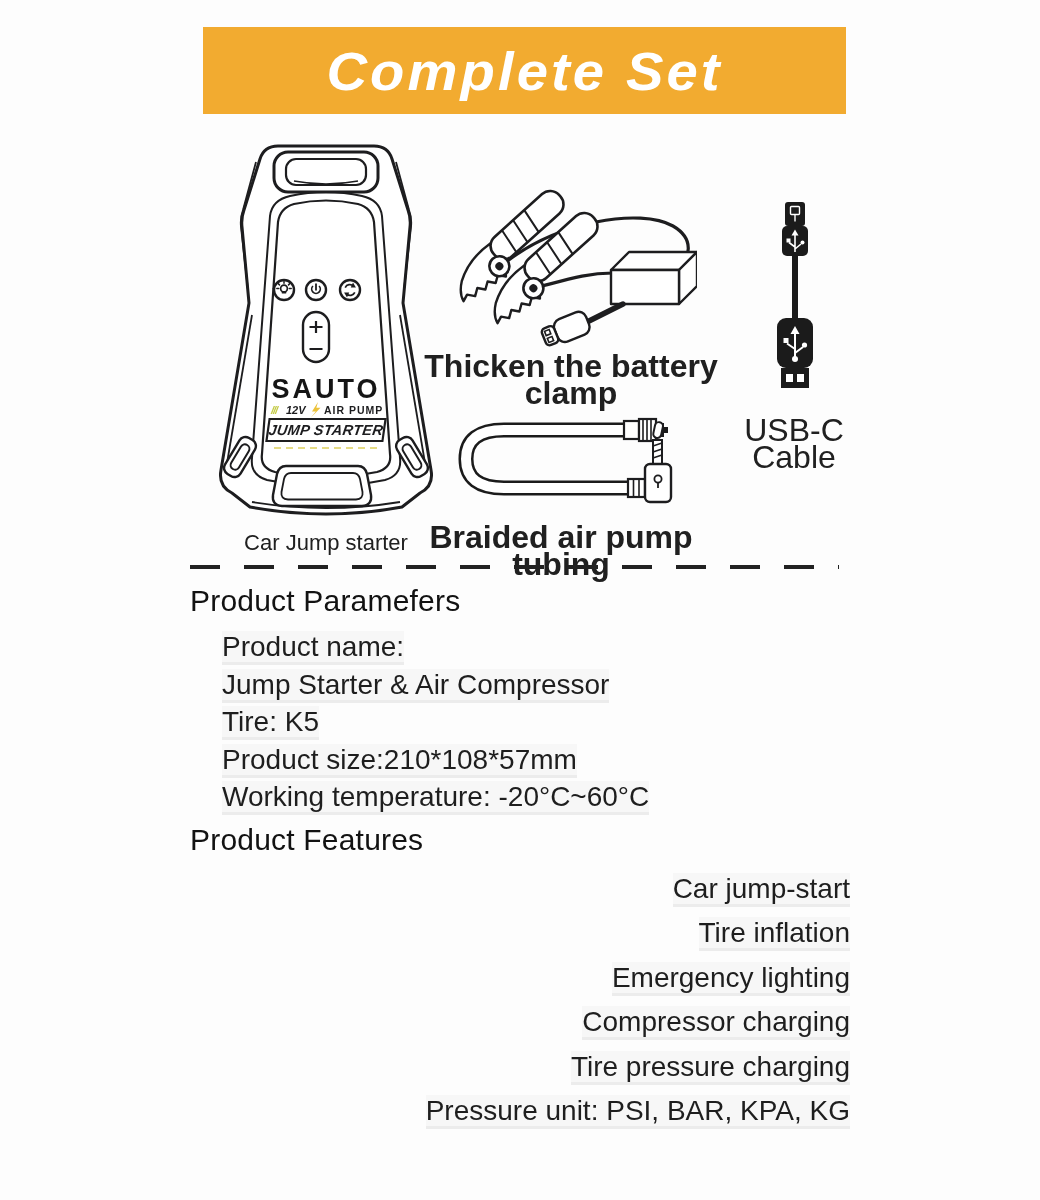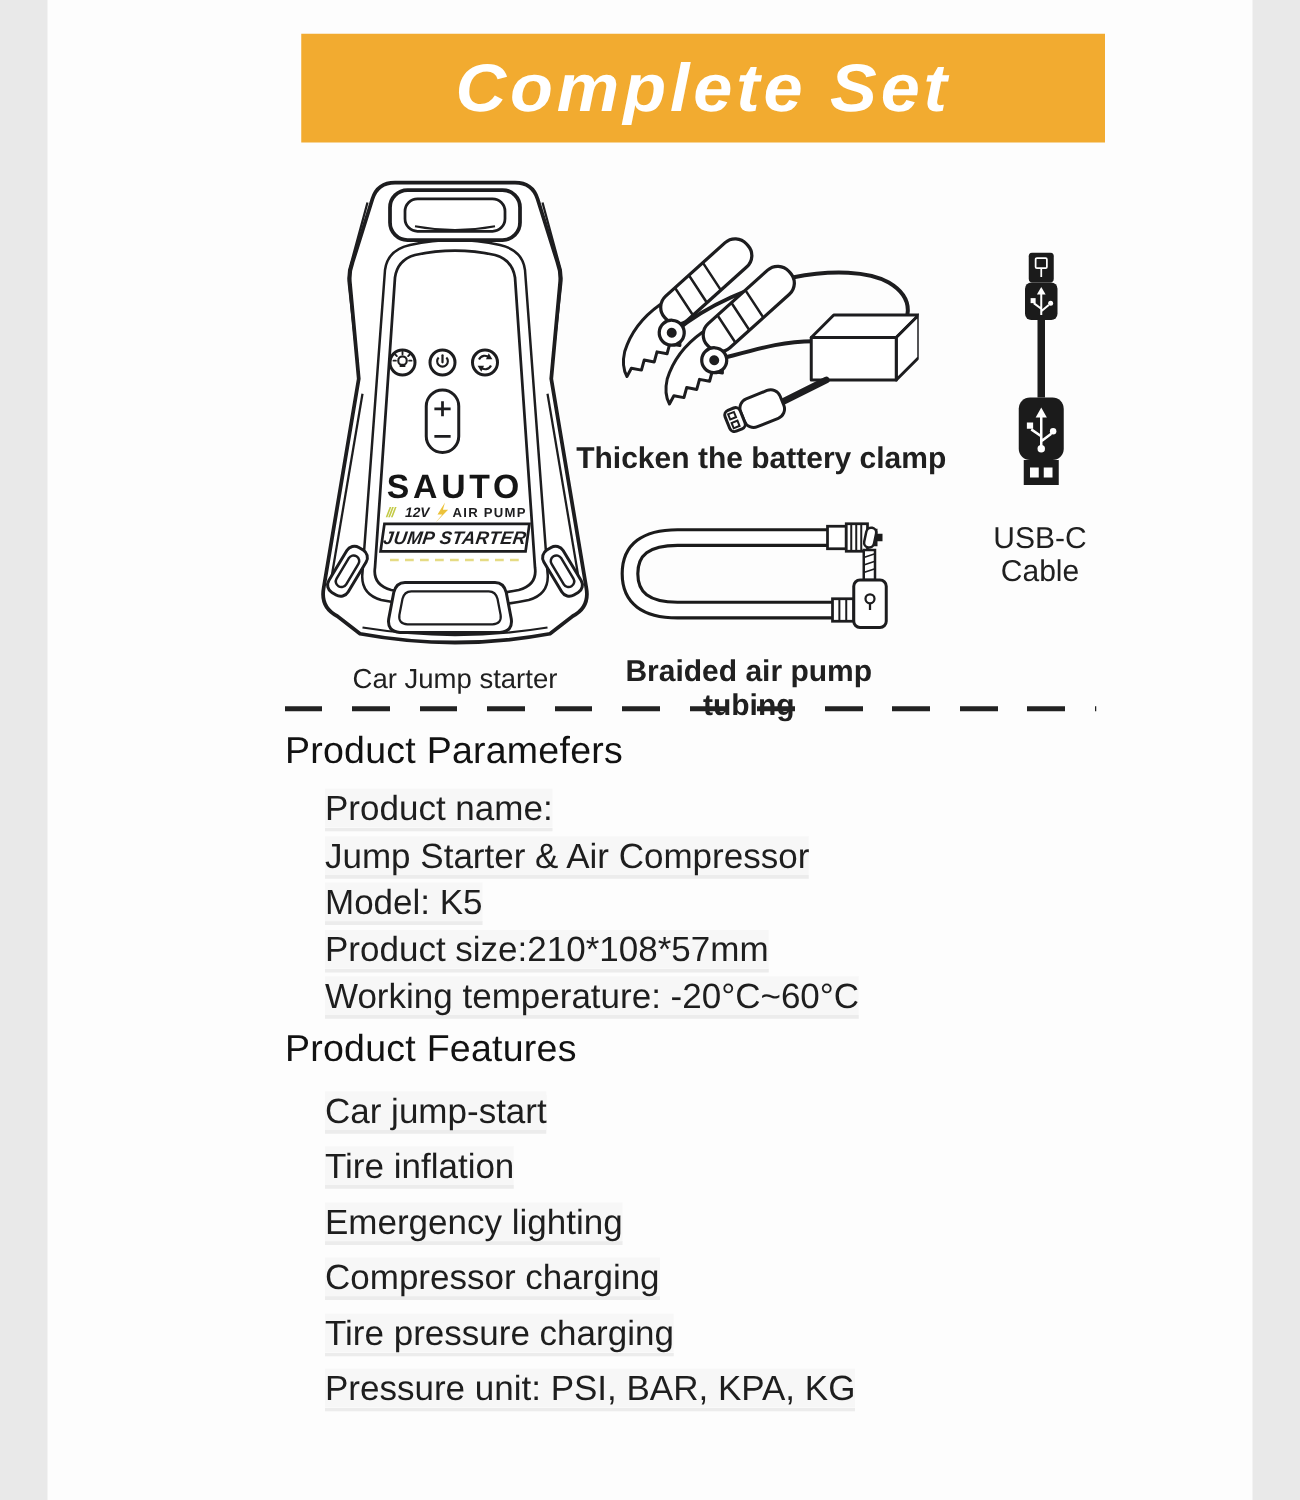--- a/index.html
+++ b/index.html
@@ -1,51 +1,51 @@
 <!DOCTYPE html>
 <html><head>
 <meta charset="utf-8">
 <style>
   html,body{margin:0;padding:0;background:#e9e9e9;}
   .canvas{
-    position:relative;width:964px;height:1200px;margin:0 auto;
+    position:relative;width:1040px;height:1200px;margin:0 auto;
     background:#fdfdfd;overflow:hidden;
     font-family:"Liberation Sans","DejaVu Sans",sans-serif;color:#1d1d1f;
   }
   .banner{
     position:absolute;left:203px;top:27px;width:643px;height:87px;
     background:#F2AB30;display:flex;align-items:center;justify-content:center;
   }
   .banner-title{
     color:#fff;font-size:54px;font-weight:700;font-style:italic;
     letter-spacing:3px;transform:scaleX(1.04);
   }
   .fig{position:absolute;}
   .caption{
     position:absolute;text-align:center;color:#202020;
-    font-size:24px;font-weight:500;line-height:27px;
+    font-size:32px;font-weight:500;line-height:27px;
   }
   .caption.semibold{font-weight:600;}
   .cap-jump{left:212px;top:529px;width:228px;font-size:22px;}
   .cap-clamp{left:420px;top:353px;width:302px;}
   .cap-usb{left:742px;top:417px;width:104px;}
   .cap-tube{left:428px;top:524px;width:266px;}
   .divider{
     position:absolute;left:190px;top:565px;width:649px;height:4px;
     background:repeating-linear-gradient(90deg,#222 0 30px,transparent 30px 54px);
   }
   .textblock{position:absolute;left:190px;width:660px;}
   .params{top:583px;}
   .features{top:822px;}
   .textblock h2{
     margin:0 0 9px 0;font-size:30px;line-height:36px;font-weight:400;
     color:#121212;letter-spacing:.2px;
   }
   .params p{margin:0;font-size:28px;line-height:37.6px;color:#1e1e1e;}
-  .features p{margin:0;font-size:28px;line-height:44.4px;color:#1e1e1e;}
+  .features p{margin:0;font-size:28px;line-height:44.4px;color:#1e1e1e;text-align:right;}
   .hl{background:#f7f7f7;box-shadow:0 3px 0 #ececec;margin-left:32px;}
   svg{display:block;}
   .ln{stroke:#1d1d1f;fill:none;}
   .shape{stroke:#1d1d1f;fill:#ffffff;}
 </style>
 </head>
 <body>
 
 <div class="canvas">
 
@@ -207,21 +207,21 @@
     </g>
   </svg>
   <div class="caption cap-tube semibold">Braided air pump tubing</div>
 
   <div class="divider"></div>
 
   <section class="textblock params">
     <h2>Product Paramefers</h2>
     <p><span class="hl">Product name:</span></p>
     <p><span class="hl">Jump Starter &amp; Air Compressor</span></p>
-    <p><span class="hl">Model: K5</span></p>
+    <p><span class="hl">Tire: K5</span></p>
     <p><span class="hl">Product size:210*108*57mm</span></p>
     <p><span class="hl">Working temperature: -20°C~60°C</span></p>
   </section>
 
   <section class="textblock features">
     <h2>Product Features</h2>
     <p><span class="hl">Car jump-start</span></p>
     <p><span class="hl">Tire inflation</span></p>
     <p><span class="hl">Emergency lighting</span></p>
     <p><span class="hl">Compressor charging</span></p>

